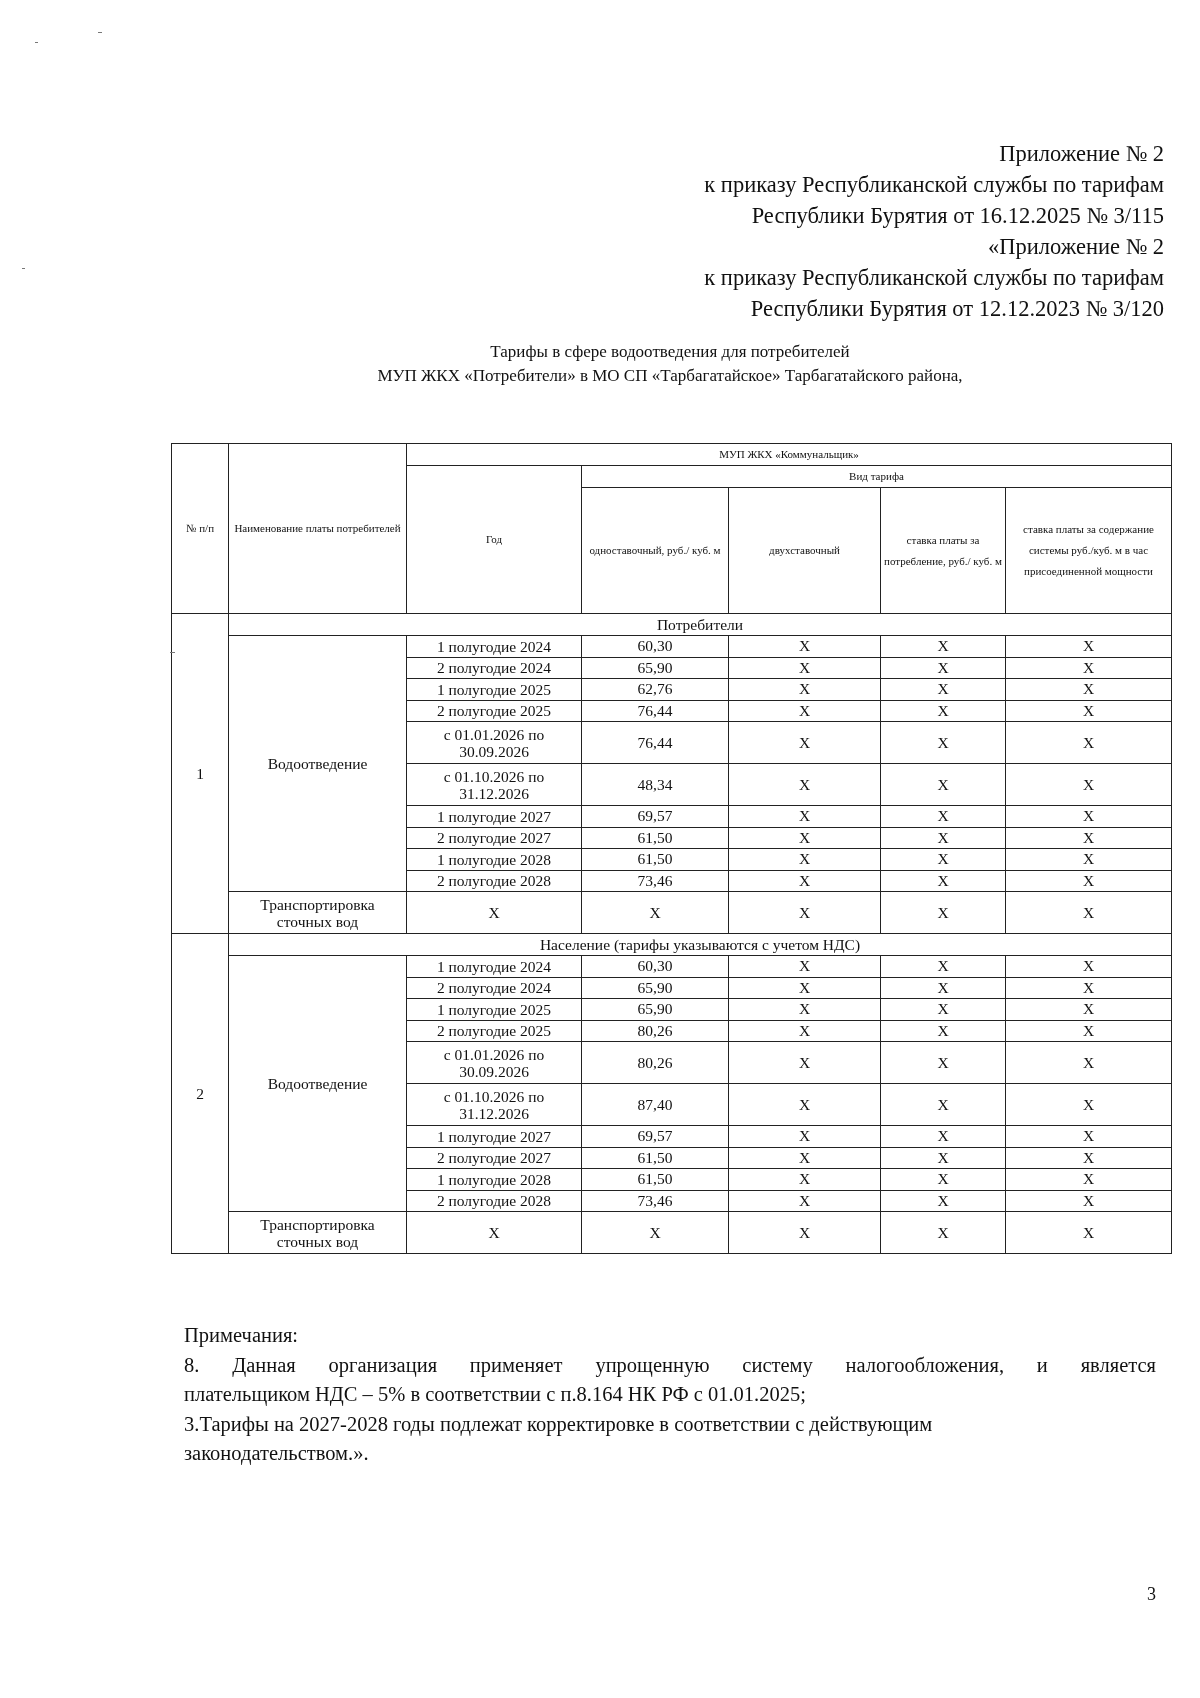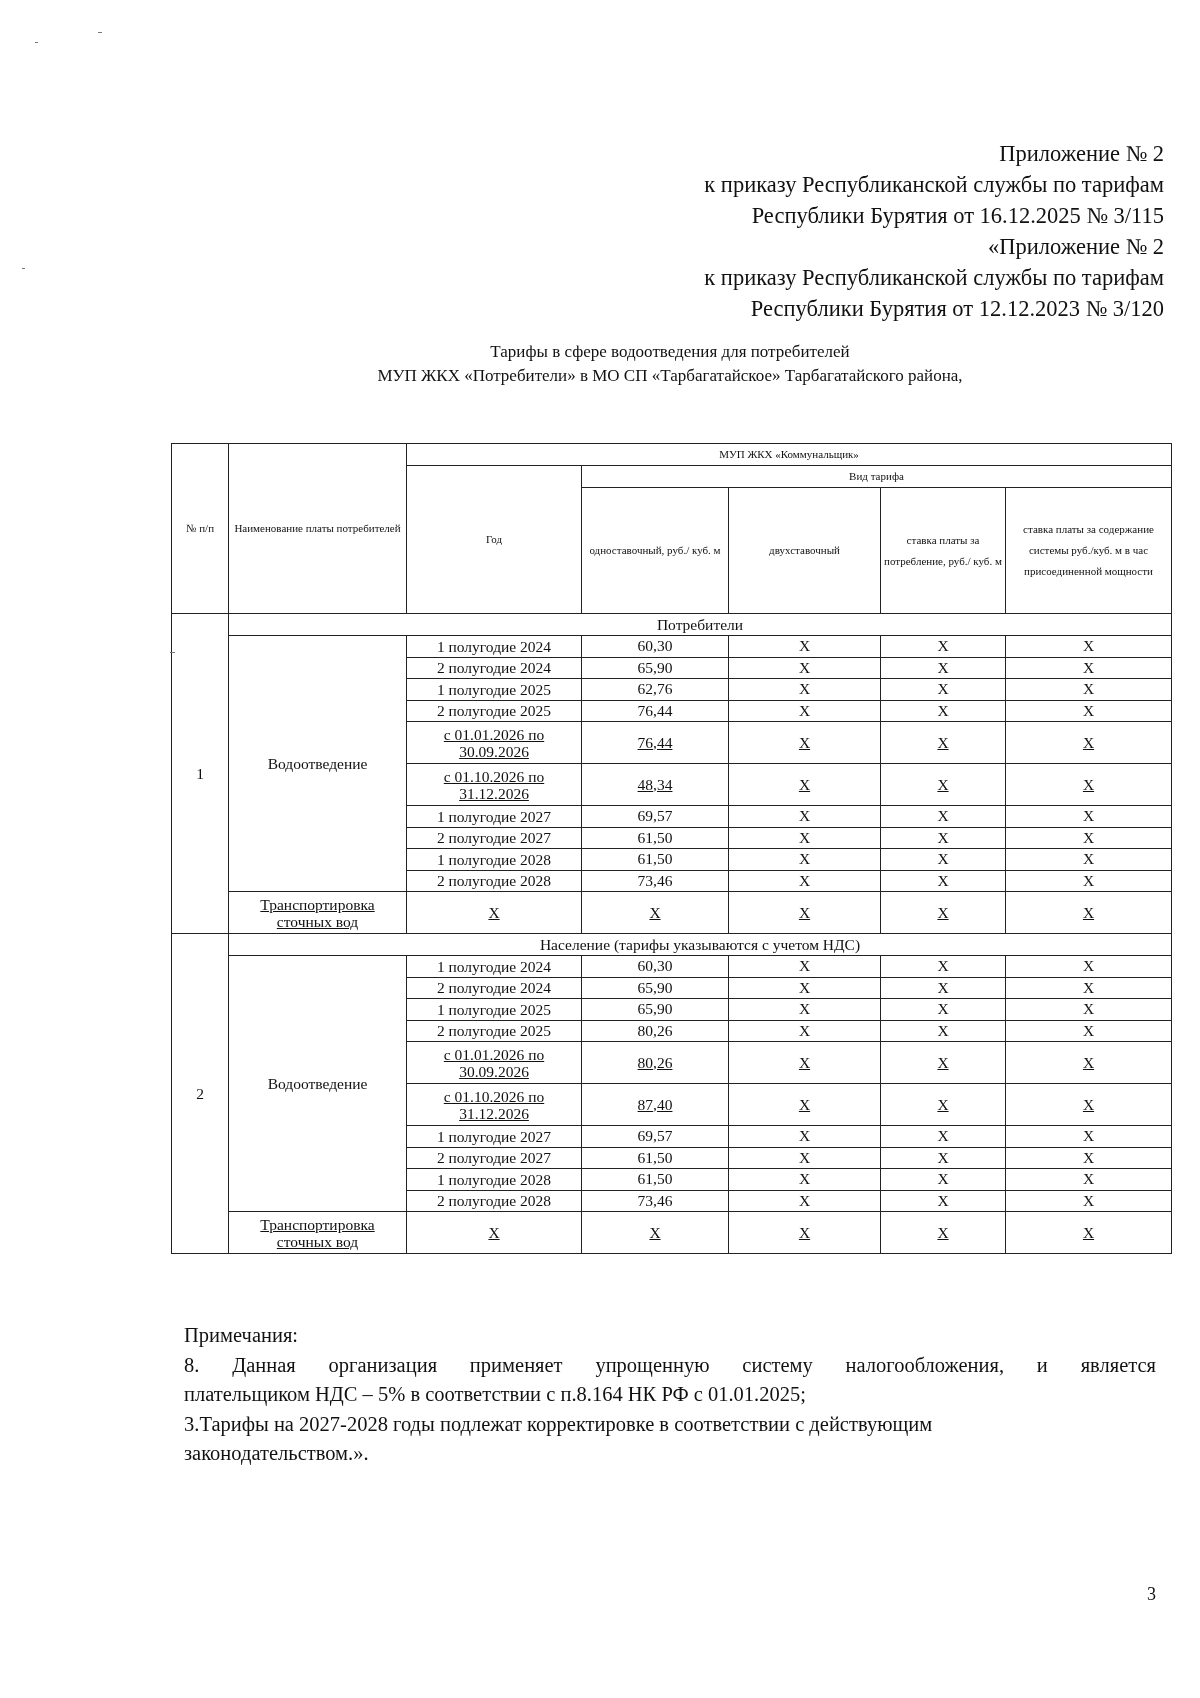--- a/index.html
+++ b/index.html
@@ -17,21 +17,21 @@
 
   table.tariffs { position: absolute; left: 171px; top: 443px; width: 1000px;
                   border-collapse: collapse; table-layout: fixed; font-size: 15.5px; line-height: 18px; }
   table.tariffs td, table.tariffs th { border: 1.3px solid #222; text-align: center; vertical-align: middle;
                   padding: 0 3px; font-weight: normal; overflow: hidden; }
   table.tariffs th { font-size: 11px; line-height: 21px; }
   .h-org { height: 22px; }
   .h-kind { height: 22px; }
   .h-cols { height: 126px; }
   .r1 { height: 21.5px; }
-  .r2 { height: 42px; text-decoration: underline; }
+  .r2 { height: 42px; }
   .sec { height: 22px; }
   td.lh { line-height: 17px; }
 
   .notes { position: absolute; left: 184px; top: 1288px; width: 972px; font-size: 20.5px; line-height: 29.5px; margin-top: 33px; }
   .notes p { margin: 0; }
   .notes .justify { text-align: justify; text-align-last: justify; }
   .page-num { position: absolute; left: 1147px; top: 1584px; font-size: 18px; }
 
   .speck { position: absolute; background: #777; height: 1px; }
 </style>

